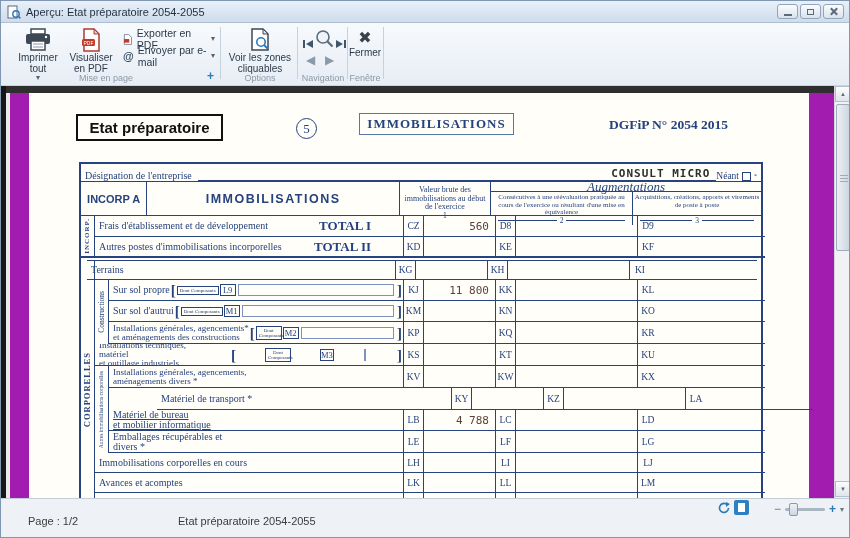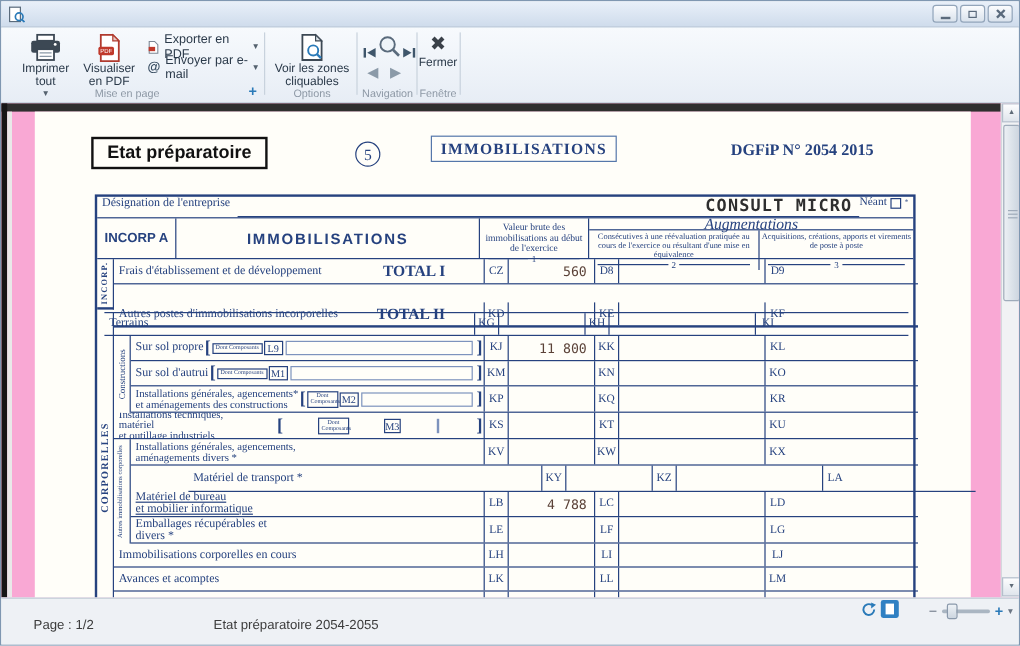--- a/index.html
+++ b/index.html
@@ -29,21 +29,21 @@
     font-size:10px; color:#2b3a4a; text-align:center; line-height:11px; cursor:default; }
   .tsep { position:absolute; top:4px; height:52px; width:1px; background:#c8d2dd; }
   .caption { position:absolute; bottom:2px; font-size:9px; color:#8d98a5; text-align:center; }
   .caret { font-size:8px; color:#55626f; line-height:8px; }
   .minirow { position:absolute; display:flex; align-items:center; gap:4px; font-size:10.5px; color:#2b3a4a; }
   .minirow .caret { margin-left:2px; }
   .plusbtn { position:absolute; font-size:12px; color:#2a7ab8; font-weight:bold; }
 
   
   #preview { position:absolute; left:0; top:85px; width:850px; height:412px;
-    background:#f9a8d4; overflow:hidden; }
+    background:#a21caf; overflow:hidden; }
   #prevTopBand { position:absolute; left:0; top:0; width:833px; height:7px; background:#2f2f2f; }
   #prevLeftStrip { position:absolute; left:0; top:0; width:5px; height:412px; background:#161616; }
   #prevLeftLight { position:absolute; left:5px; top:7px; width:4px; height:405px; background:#e9e9e9; }
 
   
   #vscroll { position:absolute; left:833px; top:0; width:16px; height:412px;
     background:#f1f2f4; border-left:1px solid #d4d8dd; }
   .sarrow { position:absolute; left:0; width:16px; height:16px;
     background:linear-gradient(#fdfdfe,#dfe5ec); border:1px solid #b4bfcc;
     font-size:6px; color:#5f6b78; display:flex; align-items:center; justify-content:center; }
@@ -66,23 +66,23 @@
   #immoBox { position:absolute; left:330px; top:20px; width:155px; height:22px; border:1.5px solid #5577aa;
     display:flex; align-items:center; justify-content:center; color:var(--navy);
     font-family:"Liberation Serif",serif; font-weight:bold; font-size:13px; letter-spacing:1px; }
   #dgfip { position:absolute; left:580px; top:24px; color:var(--navy); font-family:"Liberation Serif",serif;
     font-weight:bold; font-size:13.5px; }
 
   
   #tbl { position:absolute; left:50px; top:69px; width:684px; height:360px;
     border:2px solid var(--navy); font-family:"Liberation Serif",serif; color:var(--navy); }
   .desig { position:absolute; left:0; top:0; width:680px; height:18px; border-bottom:1px solid var(--navy);
-    display:flex; align-items:flex-start; font-size:10px; padding:0 4px; }
+    display:flex; align-items:flex-end; font-size:10px; padding:0 4px; }
   .desig .val { font-family:"DejaVu Sans Mono",monospace; font-weight:bold; color:#2e2e2e;
-    font-size:14px; letter-spacing:1px; margin-left:6px; flex:1; border-bottom:1px solid var(--navy); }
+    font-size:11px; letter-spacing:1px; margin-left:6px; flex:1; border-bottom:1px solid var(--navy); }
   .neant { display:flex; align-items:center; gap:3px; font-size:9.5px; }
   .chk { width:9px; height:9px; border:1px solid var(--navy); }
   .supa { font-size:6px; vertical-align:top; }
 
   .hdr { position:absolute; left:0; top:18px; width:680px; height:34px; border-bottom:1px solid var(--navy); display:flex; }
   .hcadre { width:67px; border-right:1px solid var(--navy); display:flex; align-items:center; justify-content:center;
     font-family:"Liberation Sans",sans-serif; font-weight:bold; font-size:11px; }
   .himmo { width:255px; border-right:1px solid var(--navy); display:flex; align-items:center; justify-content:center;
     font-family:"Liberation Sans",sans-serif; font-weight:bold; font-size:12.5px; letter-spacing:1.5px; }
   .hcol1 { width:92px; border-right:1px solid var(--navy); display:flex; flex-direction:column; }
@@ -141,20 +141,21 @@
 <body>
 
 <div id="window">
 
   <div id="titlebar">
     <svg width="14" height="14" viewBox="0 0 14 14">
       <rect x="1" y="1" width="9" height="12" fill="#fff" stroke="#5a6b7c" stroke-width="1"></rect>
       <circle cx="9" cy="9" r="3.2" fill="none" stroke="#2a7ab8" stroke-width="1.4"></circle>
       <line x1="11.3" y1="11.3" x2="13.4" y2="13.4" stroke="#2a7ab8" stroke-width="1.6"></line>
     </svg>
+    <span class="ttl">Aperçu: Etat préparatoire 2054-2055</span>
     <div class="winbtns">
       <div class="wbtn">
           <div class="dash"></div>
         </div>
       <div class="wbtn">
           <div class="sq"></div>
         </div>
       <div class="wbtn">
           <div class="x1"></div>
         </div>
@@ -319,21 +320,21 @@
             <span class="tot">TOTAL I</span>
             </div>
           <div class="code">CZ</div>
           <div class="val v1">560</div>
           <div class="code">D8</div>
           <div class="val v2"></div>
           <div class="code c3">D9</div>
           <div class="val v3"></div>
         </div>
 
-        <div class="trow" style="left:14px; top:88px; width:670px; height:21px; border-bottom-width:2px;">
+        <div class="trow" style="left:14px; top:73px; width:670px; height:21px; border-bottom-width:2px;">
           <div class="lab" style="width:308px;">
               <span class="lbl">Autres postes d'immobilisations incorporelles</span>
             <span class="tot">TOTAL II</span>
             </div>
           <div class="code">KD</div>
           <div class="val v1"></div>
           <div class="code">KE</div>
           <div class="val v2"></div>
           <div class="code c3">KF</div>
           <div class="val v3"></div>

